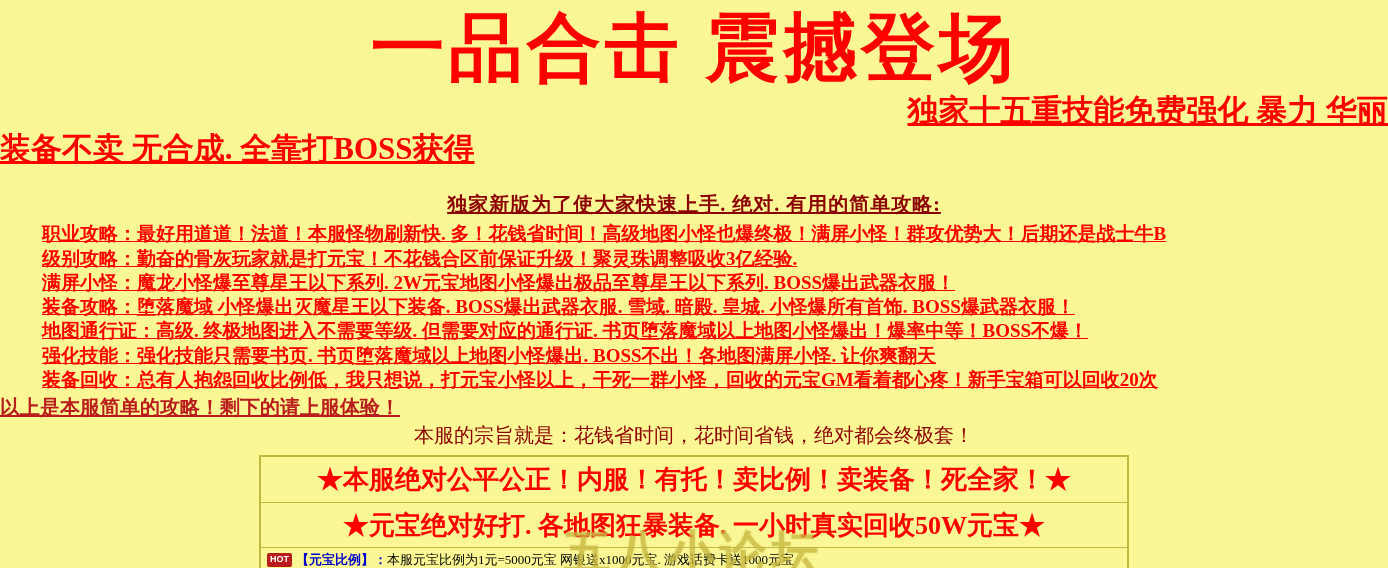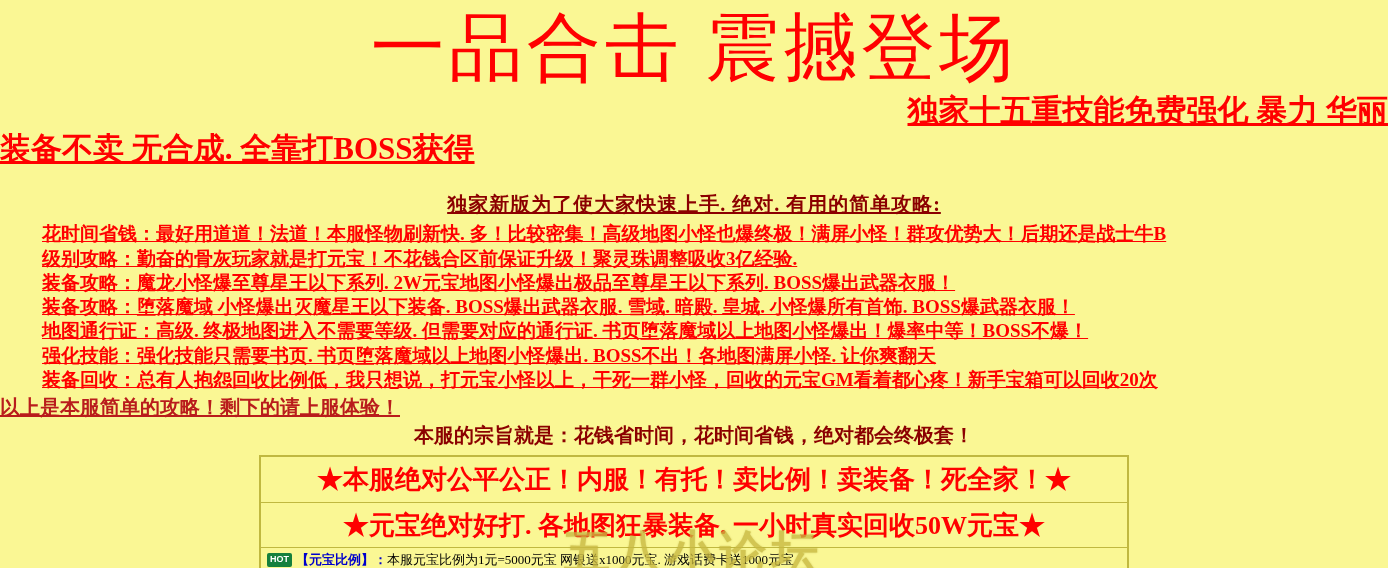--- a/index.html
+++ b/index.html
@@ -17,21 +17,21 @@
   .page {
     width: 1388px;
     height: 568px;
     position: relative;
     background: #FAF794;
   }
   .title {
     text-align: center;
     color: #FF0000;
     font-size: 74px;
-    font-weight: normal;
+    font-weight: bold;
     letter-spacing: 4px;
     line-height: 1.05;
     margin-top: 10px;
     font-family: "Liberation Serif", "DejaVu Serif", serif;
   }
   .subline {
     text-align: right;
     color: #FF0000;
     font-size: 31px;
     font-weight: bold;
@@ -77,21 +77,21 @@
     font-size: 20px;
     font-weight: bold;
     text-decoration: underline;
     line-height: 1.3;
     margin-top: 2px;
   }
   .center-dark {
     text-align: center;
     color: #8B0000;
     font-size: 20px;
-    font-weight: bold;
+    font-weight: normal;
     line-height: 1.35;
     margin-top: 2px;
   }
   .box {
     width: 870px;
     margin: 6px auto 0 auto;
     border: 2px solid #C0B840;
     background: #FAF794;
     box-sizing: border-box;
   }
@@ -109,21 +109,21 @@
     display: flex;
     align-items: center;
     padding: 4px 6px;
     border-bottom: 1px solid #C0B840;
     font-size: 13px;
     line-height: 1.3;
     white-space: nowrap;
     overflow: hidden;
   }
   .hot-badge {
-    background: #15803d;
+    background: #b91c1c;
     color: #FFFFFF;
     font-size: 9px;
     font-weight: bold;
     font-family: "Liberation Sans", sans-serif;
     padding: 1px 3px;
     margin-right: 4px;
     border-radius: 2px;
     letter-spacing: 0px;
     flex: 0 0 auto;
   }
@@ -159,23 +159,23 @@
 <div class="page">
 
   <div class="title">一品合击  震撼登场</div>
 
   <div class="subline">独家十五重技能免费强化   暴力   华丽</div>
   <div class="subline2">装备不卖   无合成. 全靠打BOSS获得</div>
 
   <div class="intro">独家新版为了使大家快速上手. 绝对. 有用的简单攻略:</div>
 
   <div class="guide-list">
-    <div class="guide-row">花时间省钱：最好用道道！法道！本服怪物刷新快. 多！比较密集！高级地图小怪也爆终极！满屏小怪！群攻优势大！后期还是战士牛B</div>
+    <div class="guide-row">职业攻略：最好用道道！法道！本服怪物刷新快. 多！花钱省时间！高级地图小怪也爆终极！满屏小怪！群攻优势大！后期还是战士牛B</div>
     <div class="guide-row cont">级别攻略：勤奋的骨灰玩家就是打元宝！不花钱合区前保证升级！聚灵珠调整吸收3亿经验.</div>
-    <div class="guide-row">装备攻略：魔龙小怪爆至尊星王以下系列. 2W元宝地图小怪爆出极品至尊星王以下系列. BOSS爆出武器衣服！</div>
+    <div class="guide-row">满屏小怪：魔龙小怪爆至尊星王以下系列. 2W元宝地图小怪爆出极品至尊星王以下系列. BOSS爆出武器衣服！</div>
     <div class="guide-row">装备攻略：堕落魔域  小怪爆出灭魔星王以下装备. BOSS爆出武器衣服. 雪域. 暗殿. 皇城. 小怪爆所有首饰. BOSS爆武器衣服！</div>
     <div class="guide-row">地图通行证：高级. 终极地图进入不需要等级. 但需要对应的通行证. 书页堕落魔域以上地图小怪爆出！爆率中等！BOSS不爆！</div>
     <div class="guide-row">强化技能：强化技能只需要书页. 书页堕落魔域以上地图小怪爆出. BOSS不出！各地图满屏小怪. 让你爽翻天</div>
     <div class="guide-row">装备回收：总有人抱怨回收比例低，我只想说，打元宝小怪以上，干死一群小怪，回收的元宝GM看着都心疼！新手宝箱可以回收20次</div>
   </div>
 
   <div class="center-red">以上是本服简单的攻略！剩下的请上服体验！</div>
 
   <div class="center-dark">本服的宗旨就是：花钱省时间，花时间省钱，绝对都会终极套！</div>
 

